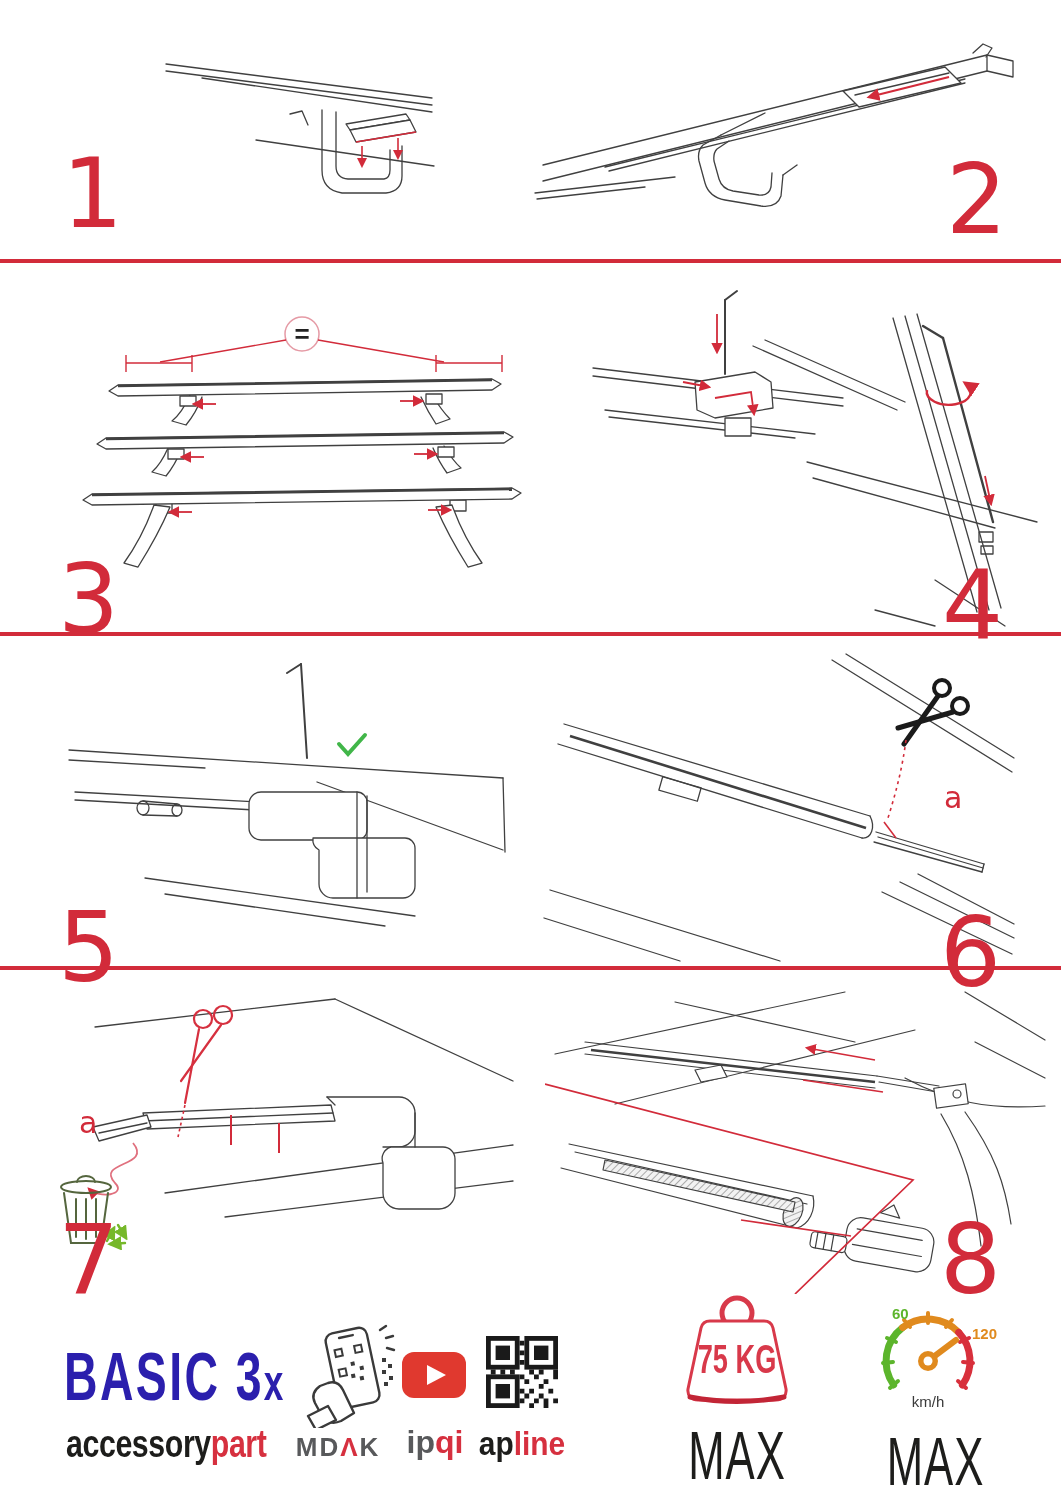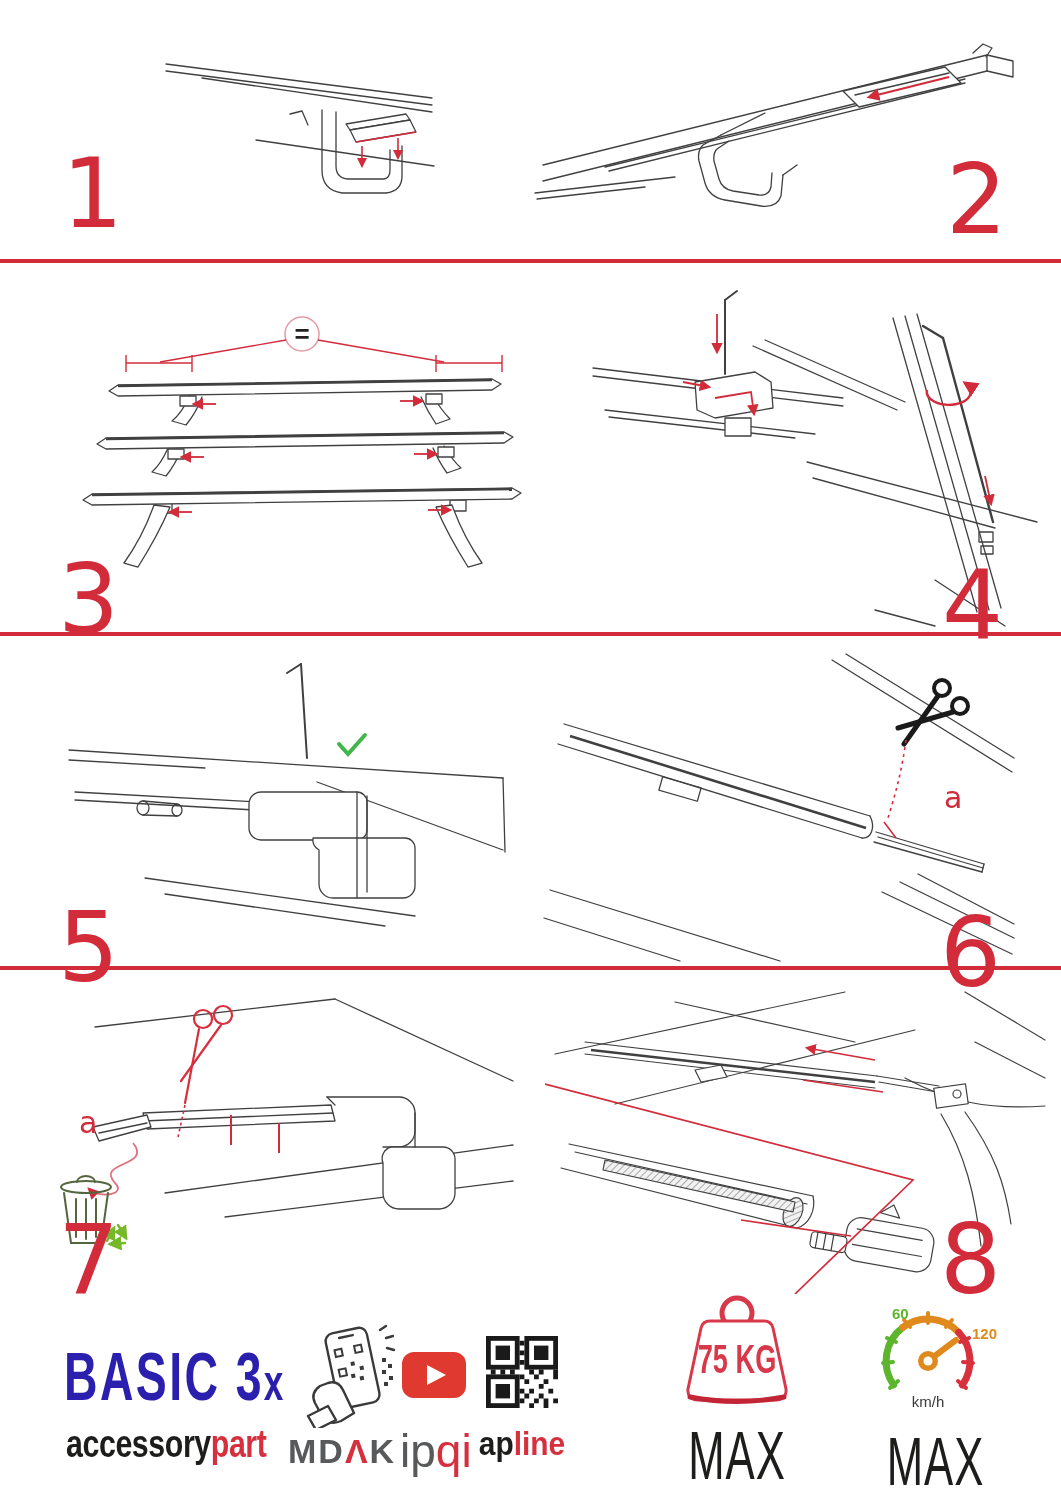--- a/index.html
+++ b/index.html
@@ -14,23 +14,23 @@
   
   .basic{position:absolute;left:64px;top:1336px;color:#2b1fad;white-space:nowrap;
          transform:scaleX(0.80) scaleY(1.18);transform-origin:left top;}
   .basic .b-main{font-size:58px;font-weight:bold;letter-spacing:3px;}
   .basic .b-x{font-size:44px;font-weight:bold;}
   .brand{position:absolute;left:66px;top:1422px;white-space:nowrap;
          transform:scaleX(0.82) scaleY(1.05);transform-origin:left top;
          font-size:37px;font-weight:bold;letter-spacing:-0.5px;}
   .brand .bk{color:#1d1d1b;} .brand .rd{color:#d6303f;}
   .partner{position:absolute;text-align:center;white-space:nowrap;font-weight:bold;}
-  .mdak{left:288px;top:1432px;width:100px;font-size:34px;color:#58595b;letter-spacing:2px;}
+  .mdak{left:288px;top:1432px;width:100px;font-size:26px;color:#58595b;letter-spacing:2px;}
   .mdak .rd{color:#d6303f;}
-  .ipqi{left:400px;top:1424px;width:70px;font-size:46px;color:#58595b;font-weight:normal;}
+  .ipqi{left:400px;top:1424px;width:70px;font-size:32px;color:#58595b;font-weight:bold;}
   .ipqi .rd{color:#d6303f;}
   .apline{left:478px;top:1424px;width:100px;font-size:34px;color:#1d1d1b;
           transform:scaleX(0.88);transform-origin:left top;}
   .apline .rd{color:#d6303f;}
   .max{position:absolute;text-align:center;color:#1d1d1b;font-size:46px;letter-spacing:1px;
        transform:scaleY(1.5) scaleX(0.95);transform-origin:center top;}
 </style>
 </head>
 <body>
 

